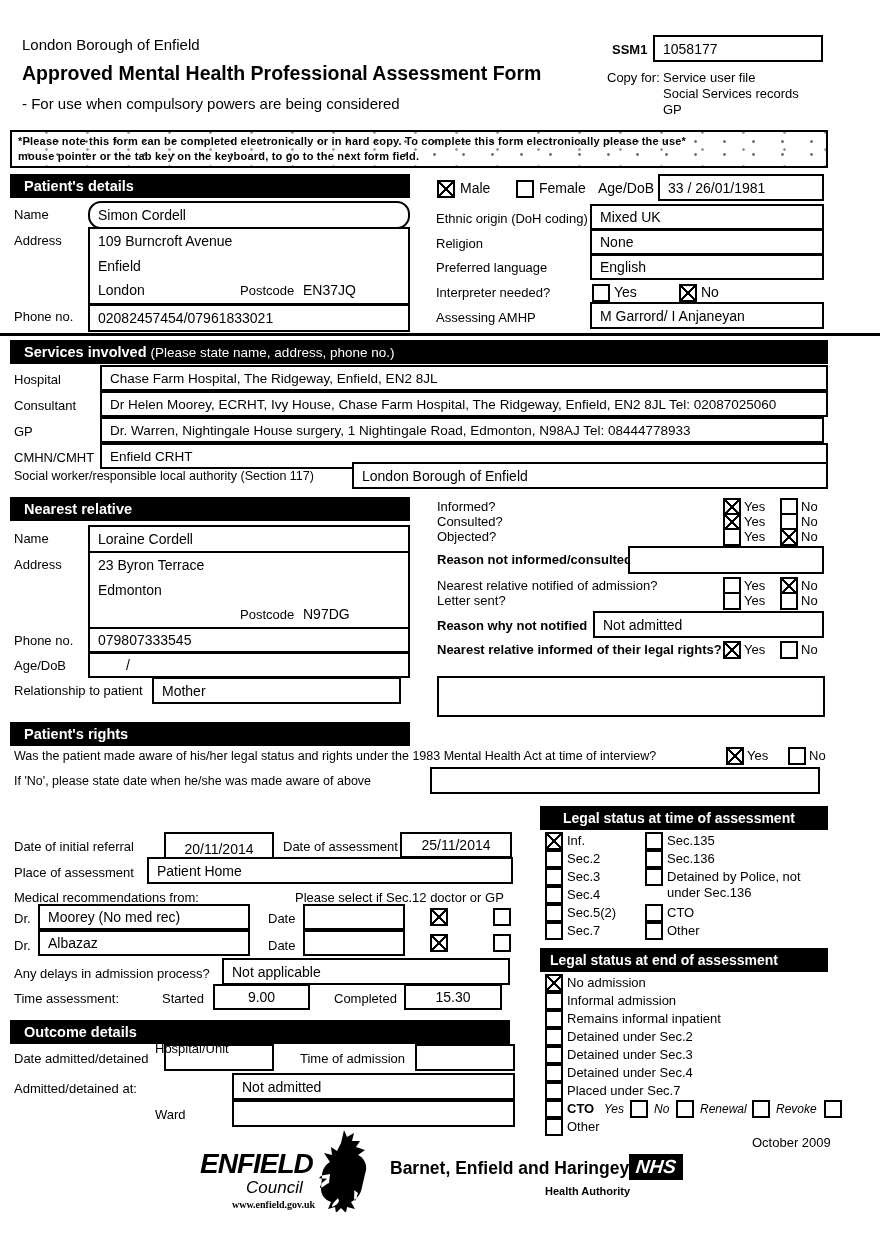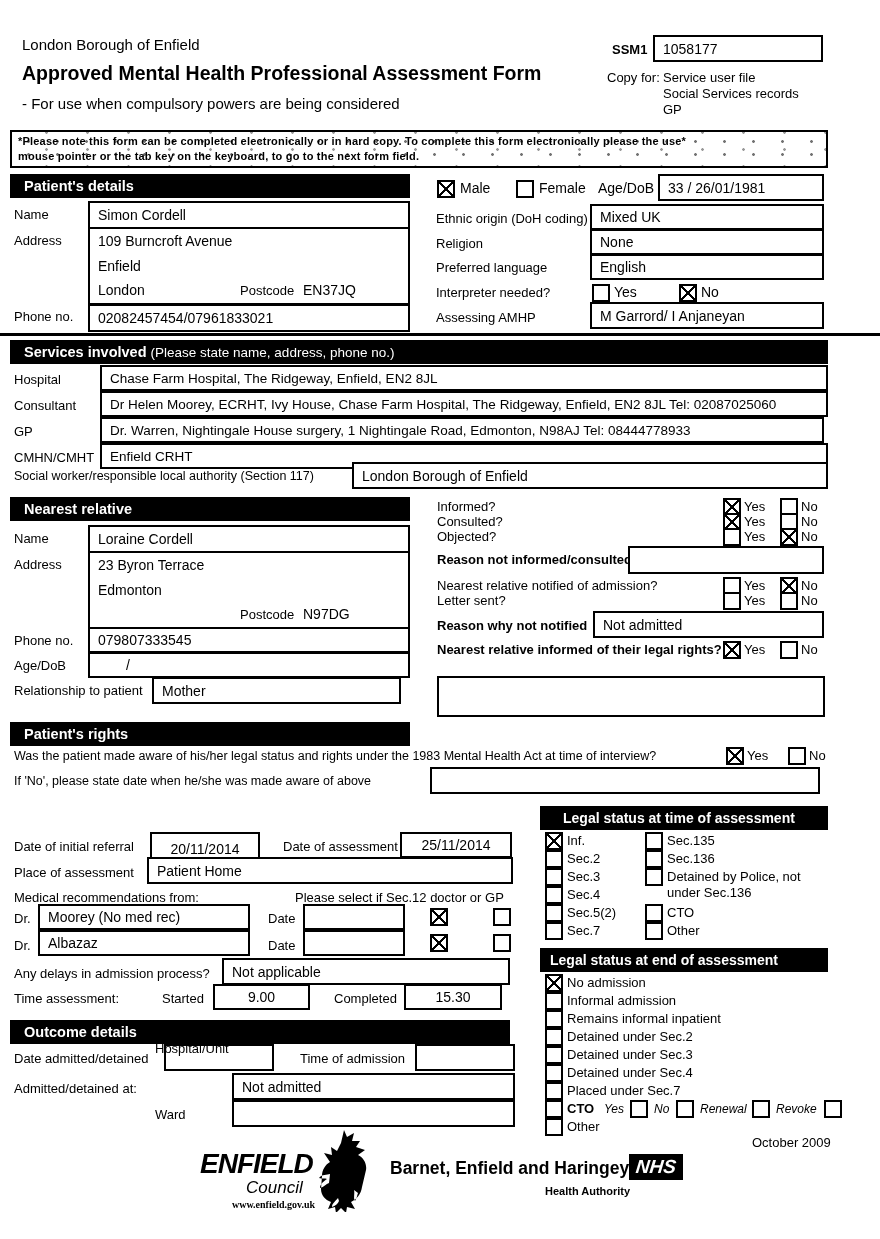--- a/index.html
+++ b/index.html
@@ -56,21 +56,21 @@
   <span class="cb" style="left:437px;top:180px;" data-checked="true"></span>
   <span class="abs t14" style="left:460px;top:180px;">Male</span>
   <span class="cb" style="left:516px;top:180px;" data-checked="false"></span>
   <span class="abs t14" style="left:539px;top:180px;">Female</span>
   <span class="abs t14" style="left:598px;top:180px;">Age/DoB</span>
   <div class="box" style="left:658px;top:174px;width:166px;height:27px;">
     <span class="v">33 / 26/01/1981</span>
   </div>
 
   <span class="abs t13" style="left:14px;top:207px;">Name</span>
-  <div class="box" style="left:88px;top:201px;width:322px;height:28px;">
+  <div class="box" style="left:88px;top:201px;width:322px;height:28px;border-radius:13px;">
     <span class="v">Simon Cordell</span>
   </div>
   <span class="abs t13" style="left:14px;top:233px;">Address</span>
   <div class="box" style="left:88px;top:227px;width:322px;height:78px;">
     <span class="abs t14 nw" style="left:8px;top:4px;">109 Burncroft Avenue</span>
     <span class="abs t14 nw" style="left:8px;top:29px;">Enfield</span>
     <span class="abs t14 nw" style="left:8px;top:53px;">London</span>
     <span class="abs t13 nw" style="left:150px;top:54px;">Postcode</span>
     <span class="abs t14 nw" style="left:213px;top:53px;">EN37JQ</span>
   </div>
@@ -212,21 +212,21 @@
   <span class="cb" style="left:726px;top:747px;" data-checked="true"></span>
   <span class="abs t13" style="left:747px;top:748px;">Yes</span>
   <span class="cb" style="left:788px;top:747px;" data-checked="false"></span>
   <span class="abs t13" style="left:809px;top:748px;">No</span>
   <span class="abs nw" style="left:14px;top:774px;font-size:12.5px;">If 'No', please state date when he/she was made aware of above</span>
   <div class="box" style="left:430px;top:767px;width:390px;height:27px;">
     <span class="v"></span>
   </div>
 
   <span class="abs t13" style="left:14px;top:839px;">Date of initial referral</span>
-  <div class="box" style="left:150px;top:832px;width:110px;height:34px;">
+  <div class="box" style="left:164px;top:832px;width:110px;height:34px;">
     <span class="vc">20/11/2014</span>
   </div>
   <span class="abs t13" style="left:283px;top:839px;">Date of assessment</span>
   <div class="box" style="left:400px;top:832px;width:112px;height:26px;">
     <span class="vc">25/11/2014</span>
   </div>
   <span class="abs t13" style="left:14px;top:865px;">Place of assessment</span>
   <div class="box" style="left:147px;top:857px;width:366px;height:27px;">
     <span class="v">Patient Home</span>
   </div>

